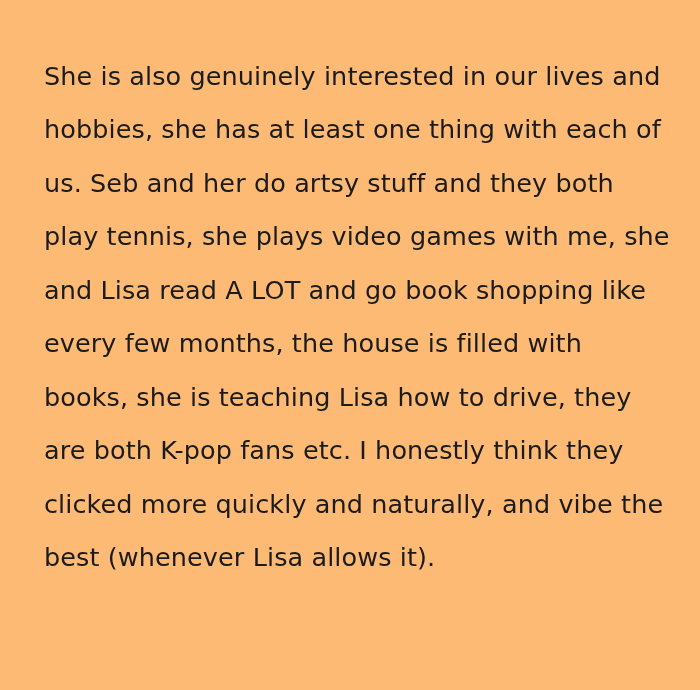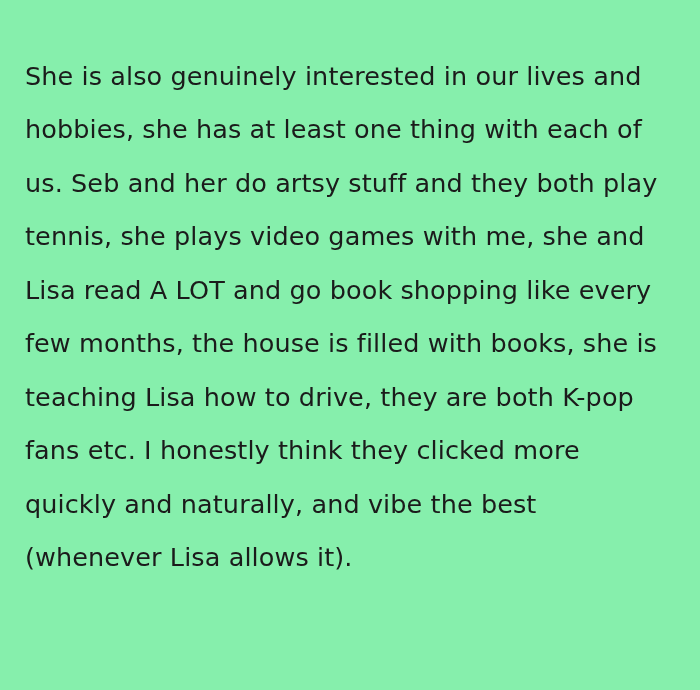--- a/index.html
+++ b/index.html
@@ -10,23 +10,23 @@
     width: 700px;
     height: 690px;
     background: #ffffff;
     font-family: "DejaVu Sans", sans-serif;
     overflow: hidden;
   }
   .page {
     position: relative;
     width: 700px;
     height: 690px;
-    background: #86efac;
+    background: #fdba74;
     box-sizing: border-box;
-    padding: 24px 30px 24px 25px;
+    padding: 24px 30px 24px 44px;
   }
   .text-block {
     font-size: 25.5px;
     line-height: 53.5px;
     color: #1b1b1b;
     letter-spacing: 0.1px;
     font-weight: 400;
     white-space: pre-wrap;
     word-break: normal;
   }

